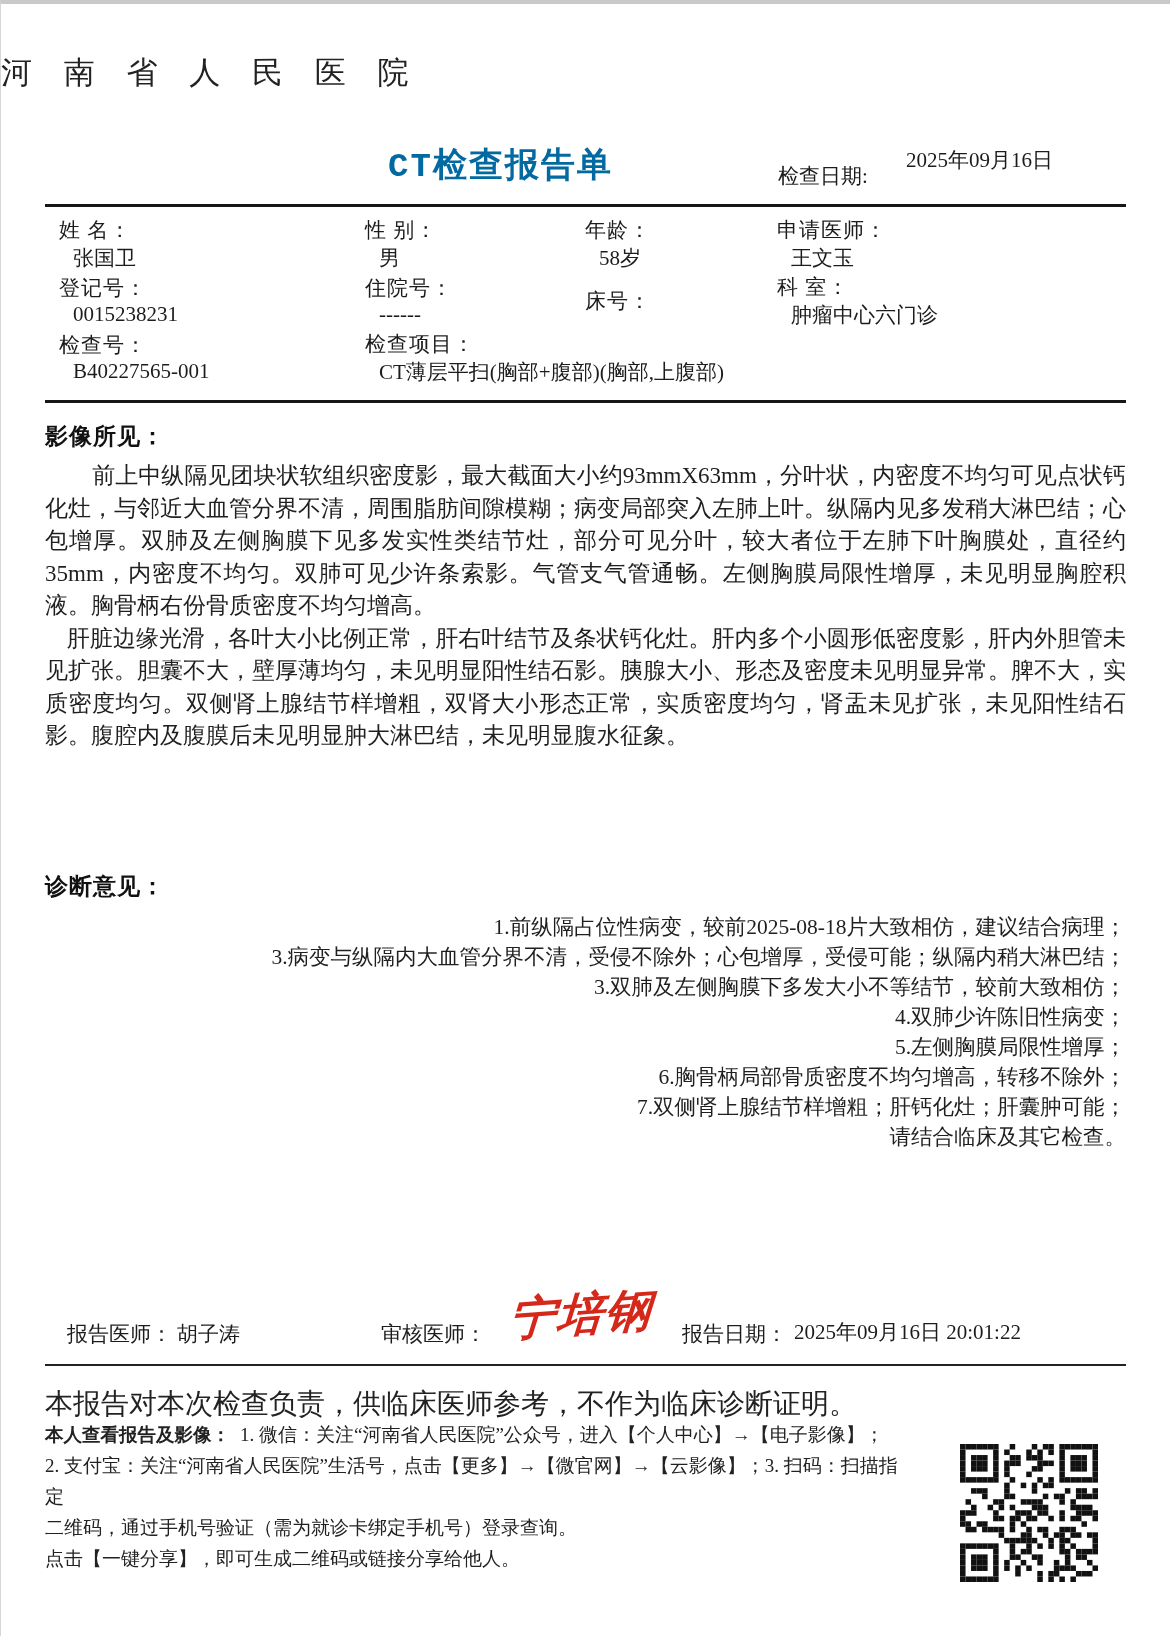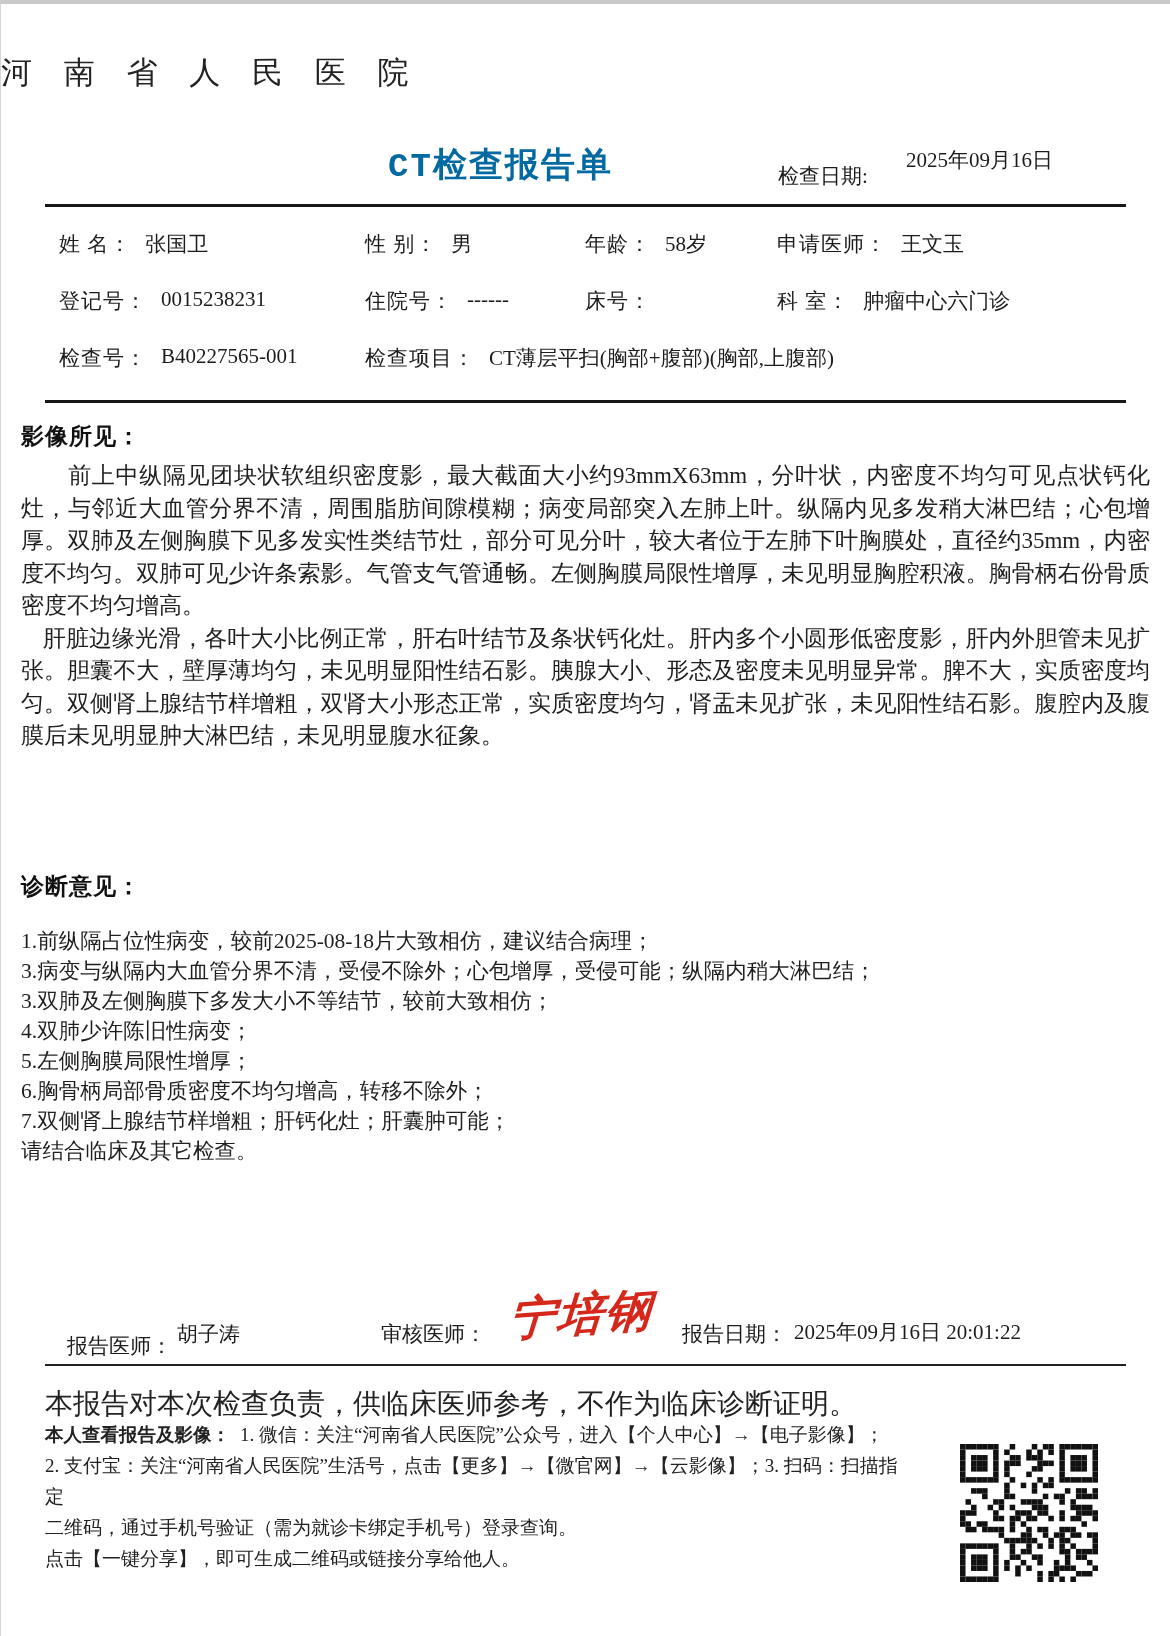--- a/index.html
+++ b/index.html
@@ -3,21 +3,21 @@
 <meta charset="utf-8">
 <style>
   * { margin:0; padding:0; box-sizing:border-box; }
   html,body { background:#e9e9e9; }
   body { font-family:"Liberation Serif","DejaVu Serif",serif; color:#1c1c1c; }
   .page {
     position:relative; width:1170px; height:1636px; margin:0 auto;
     background:#ffffff; overflow:hidden;
     border-top:4px solid #c9c9c9; border-left:1px solid #d6d6d6;
   }
-  .inner { padding:0 20px; }
+  .inner { padding:0 44px; }
 
   
   .hospital-name {
     margin-top:48px; text-align:left;
     font-size:31px; letter-spacing:12px; font-weight:400; color:#222;
   }
   .title-row { position:relative; height:64px; margin-top:40px; }
   .report-title {
     position:absolute; left:0; right:170px; text-align:center;
     font-family:Liberation Mono, monospace;
@@ -25,21 +25,21 @@
   }
   .exam-date { position:absolute; right:44px; top:0; width:370px; }
   .exam-date .lbl { position:absolute; left:22px; top:28px; font-size:21px; }
   .exam-date .val { position:absolute; left:150px; top:12px; font-size:21px; }
 
   .rule-thick { border:none; border-top:3px solid #171717; margin:6px 44px 0 44px; }
 
   
   .info-block { padding:8px 44px 0 44px; }
   .info-row { display:flex; height:57px; align-items:center; font-size:21px; }
-  .cell { display:flex; white-space:nowrap; }
+  .cell { display:flex; white-space:nowrap;flex-direction:column; }
   .c1 { width:320px; padding-left:14px; }
   .c2 { width:220px; }
   .c3 { width:192px; }
   .c4 { flex:1; }
   .cell .lbl { letter-spacing:1px; }
   .cell .val { margin-left:14px; }
   .info-bottom-pad { height:8px; }
 
   
   .section-heading {
@@ -48,27 +48,27 @@
   }
   .findings { margin-top:18px; }
   .findings .para {
     font-size:23px; line-height:32.5px; text-align:justify; color:#1f1f1f;
   }
   .findings .para.p1 { text-indent:2.05em; margin-top:8px; }
   .findings .para.p2 { text-indent:0.95em; }
 
   
   .diagnosis { margin-top:118px; }
-  .diagnosis .items { margin-top:24px; }
+  .diagnosis .items { margin-top:10px;text-align:right; }
   .diagnosis .item { font-size:21.5px; line-height:30px; color:#1f1f1f; }
 
   
   .sign-row { position:absolute; left:0; right:0; top:1288px; height:66px; }
   .sign-row .lbl, .sign-row .val { font-size:21px; }
-  .sr-report-lbl { position:absolute; left:66px; top:40px; }
+  .sr-report-lbl { position:absolute; left:66px; top:28px; }
   .sr-report-val { position:absolute; left:176px; top:28px; }
   .sr-review-lbl { position:absolute; left:380px; top:28px; }
   .sr-signature {
     position:absolute; left:490px; top:-8px; width:180px; text-align:center;
     font-family:"DejaVu Serif","Liberation Serif",serif;
     font-size:46px; font-weight:700; font-style:italic;
     transform:rotate(-4deg) skewX(-8deg); letter-spacing:2px;
   }
   .sr-date-lbl { position:absolute; left:681px; top:28px; }
   .sr-date-val { position:absolute; left:793px; top:26px; }

